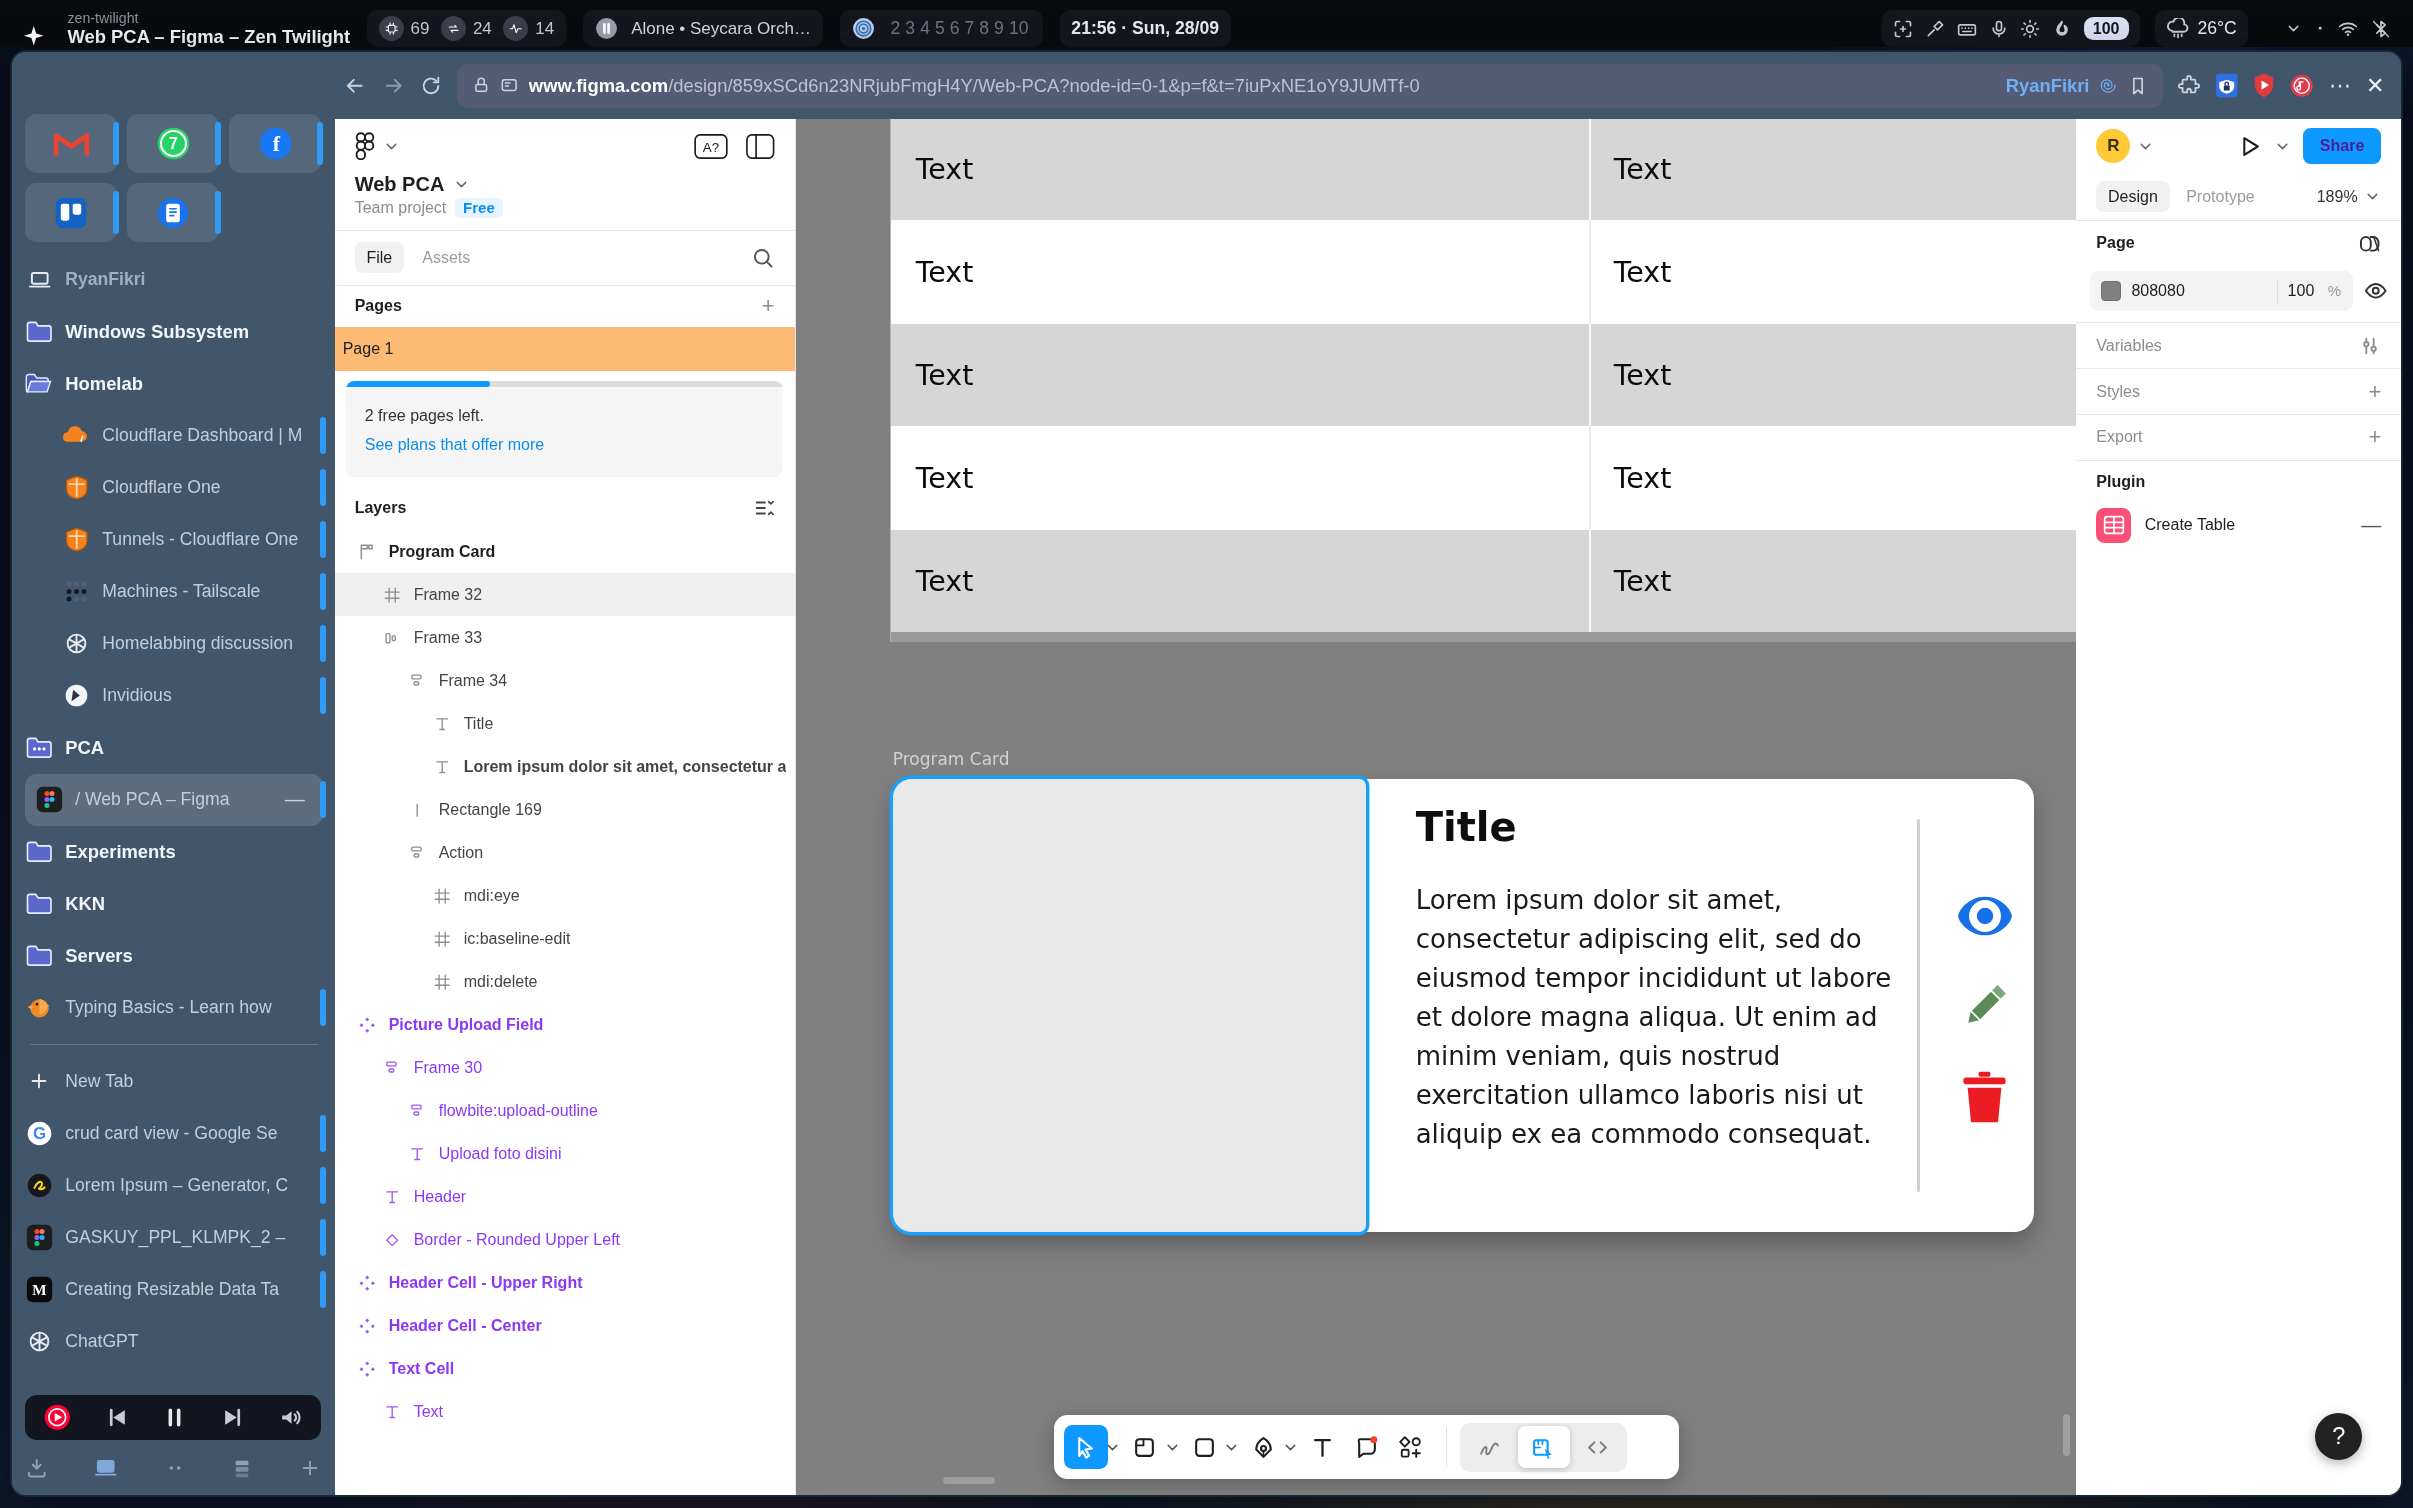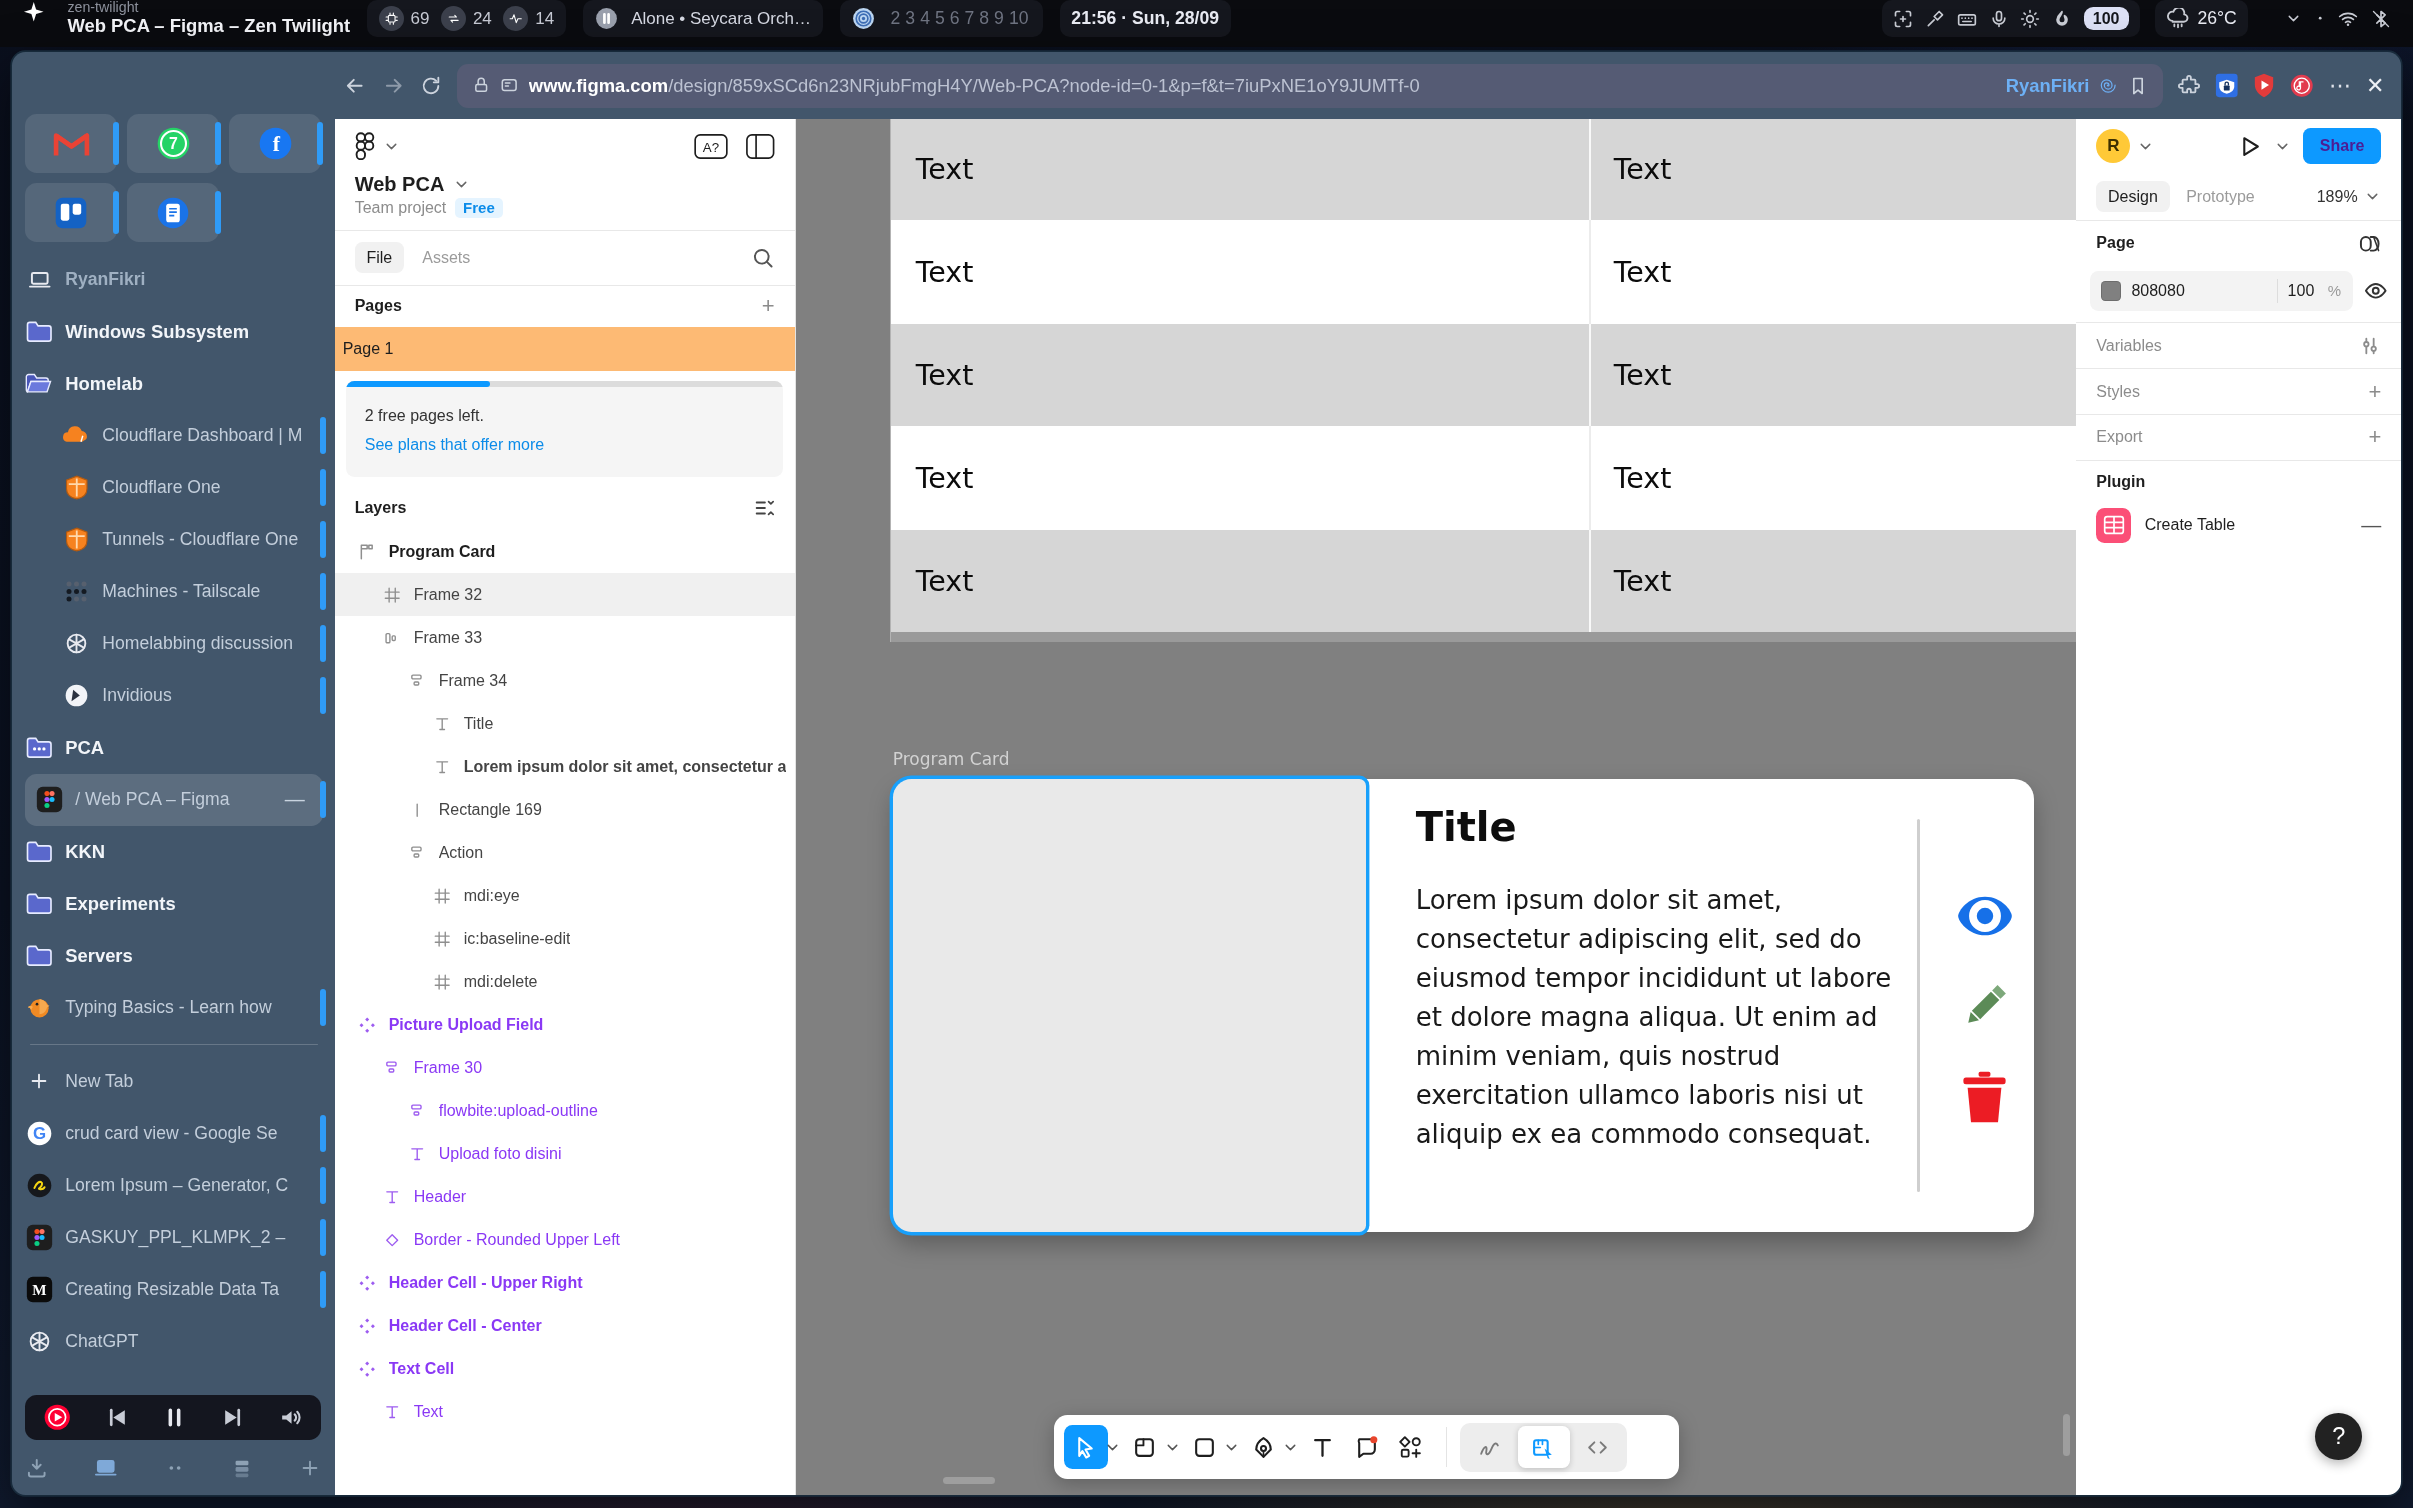--- a/index.html
+++ b/index.html
@@ -11,21 +11,21 @@
       radial-gradient(754px 218px at 30% 104%, rgba(255,60,60,.18), transparent 60%),
       radial-gradient(670px 251px at 90% 0%, rgba(60,120,255,.15), transparent 60%),
       linear-gradient(180deg,#0a0f1d 0%, #0b1222 60%, #101a2e 100%);
     position:relative; color:#e8eaf0;
   }
   .flex { display:flex; align-items:center; }
   svg { display:block; }
 
   
   #menubar { position:absolute; top:0; left:0; right:0; height:47px; background:#0a0b0f;
-    display:flex; align-items:flex-start; padding:0 22px; gap:17px; }
+    display:flex; align-items:flex-end; padding:0 22px; gap:17px; }
   .mb-title-block { line-height:1.1; margin-left:5px; }
   .mb-sub { font-size:14.2px; color:#8d919c; }
   .mb-main { font-size:18.4px; color:#f3f4f8; font-weight:700; }
   .mb-group { background:#15171e; border-radius:10px; height:37px; display:flex; align-items:center; padding:0 11.7px; gap:11.7px; }
   .mb-stat { display:flex; align-items:center; gap:6.7px; }
   .mb-circle { width:25px; height:25px; border-radius:50%; background:#3c404c; display:flex; align-items:center; justify-content:center; color:#fff; }
   .mb-num { font-size:17px; color:#c7cad4; }
   .mb-media-label { font-size:17px; color:#d5d8e2; max-width:210px; white-space:nowrap; overflow:hidden; text-overflow:ellipsis; }
   .ws-num { font-size:17.6px; color:#6f7482; padding:0 2.5px; }
   .mb-clock { font-size:17.6px; color:#e9ebf3; font-weight:600; }
@@ -516,31 +516,31 @@
           <span class="accent"></span>
         </div>
         <div class="srow folder">
           <span class="ic">
             <span style="display: flex;">
               <svg width="28.5" height="23.5" viewBox="0 0 24 20">
                 <path d="M2 4a2 2 0 0 1 2-2h5l2 3h9a2 2 0 0 1 2 2v9a2 2 0 0 1-2 2H4a2 2 0 0 1-2-2z" fill="#5a68cc" stroke="#e7ebff" stroke-width="1.4"></path>
               </svg>
             </span>
           </span>
-          <span class="lbl">KKN</span>
+          <span class="lbl">Experiments</span>
         </div>
         <div class="srow folder">
           <span class="ic">
             <span style="display: flex;">
               <svg width="28.5" height="23.5" viewBox="0 0 24 20">
                 <path d="M2 4a2 2 0 0 1 2-2h5l2 3h9a2 2 0 0 1 2 2v9a2 2 0 0 1-2 2H4a2 2 0 0 1-2-2z" fill="#5a68cc" stroke="#e7ebff" stroke-width="1.4"></path>
               </svg>
             </span>
           </span>
-          <span class="lbl">Experiments</span>
+          <span class="lbl">KKN</span>
         </div>
         <div class="srow folder">
           <span class="ic">
             <span style="display: flex;">
               <svg width="28.5" height="23.5" viewBox="0 0 24 20">
                 <path d="M2 4a2 2 0 0 1 2-2h5l2 3h9a2 2 0 0 1 2 2v9a2 2 0 0 1-2 2H4a2 2 0 0 1-2-2z" fill="#5a68cc" stroke="#e7ebff" stroke-width="1.4"></path>
               </svg>
             </span>
           </span>
           <span class="lbl">Servers</span>

